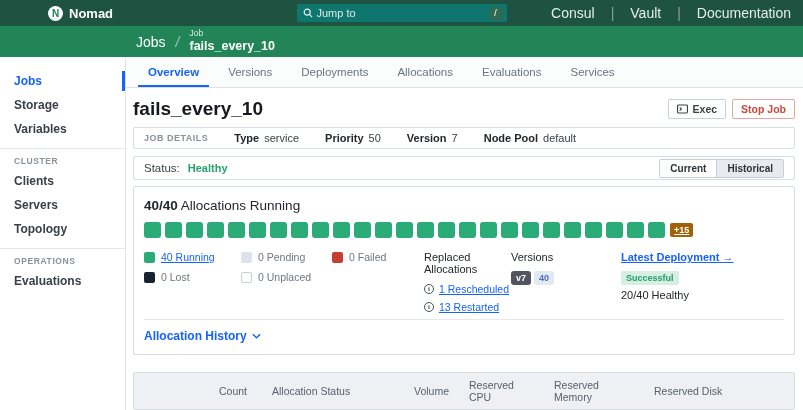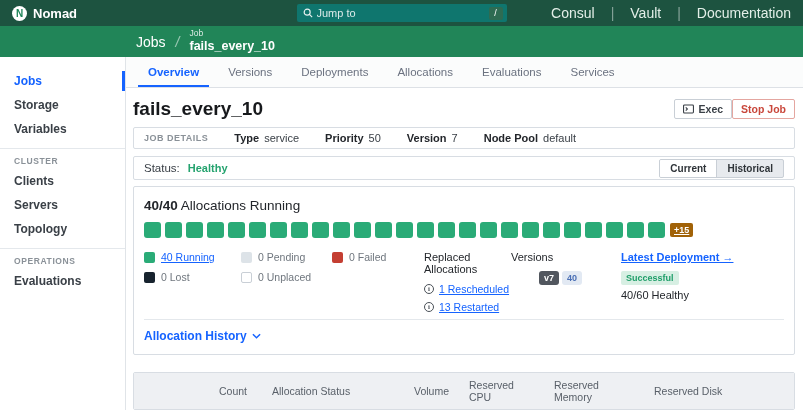--- a/index.html
+++ b/index.html
@@ -1,21 +1,21 @@
 <!DOCTYPE html>
 <html><head>
 <meta charset="utf-8">
 <style>
   * { box-sizing: border-box; margin: 0; padding: 0; }
   html,body { width: 803px; height: 410px; overflow: hidden; }
   body { font-family: "Liberation Sans", sans-serif; background: #fff; color: #23262b; }
 
   
   .topbar { height: 26px; background: #1d5340; display: flex; align-items: center; padding: 0 12px; position: relative; }
-  .brand { display: flex; align-items: center; gap: 6px; color: #fff; font-weight: bold; font-size: 13px; cursor: pointer; }
+  .brand { display: flex; align-items: center; gap: 6px; color: #fff; font-weight: bold; font-size: 13px; cursor: pointer; margin-left: 36px; }
   .logo { width: 15px; height: 15px; border-radius: 50%; background: #fff; color: #1d8558; font-size: 10px; font-weight: 800; display: flex; align-items: center; justify-content: center; }
   .logo::after { content: "N"; }
   .search { position: absolute; left: 50%; transform: translateX(-50%); width: 210px; height: 18px; background: #0f766e; border-radius: 2px; display: flex; align-items: center; padding: 0 4px 0 6px; gap: 4px; }
   .search svg { flex: none; }
   .search input { flex: 1; min-width: 0; background: transparent; border: 0; outline: none; color: #fff; font-size: 11px; font-family: "Liberation Sans", sans-serif; }
   .search input::placeholder { color: rgba(255,255,255,.85); }
   .kbd { background: #2e6b52; color: #fff; font-size: 9px; width: 14px; height: 13px; border-radius: 2px; text-align: center; line-height: 13px; flex: none; }
   .top-links { margin-left: auto; display: flex; align-items: center; gap: 16px; font-size: 14px; color: #e3efe8; text-align: center; }
   .top-links .sep { color: rgba(255,255,255,.45); }
   .top-links .tlink { cursor: pointer; }
@@ -40,21 +40,21 @@
   .main { flex: 1; padding: 0 8px 0 7px; min-width: 0; }
 
   
   .tabbar { display: flex; border-bottom: 1px solid #dde1e6; padding-left: 12px; background: #fbfcfc; margin: 0 -8px 0 -7px; }
   .tab { padding: 9px 10px 7px; font-size: 11.5px; color: #6b7280; border-bottom: 2px solid transparent; margin-right: 9px; cursor: pointer; }
   .tab.active { color: #1563ff; border-bottom-color: #1563ff; font-weight: bold; }
 
   
   .title-row { display: flex; align-items: center; justify-content: space-between; margin-top: 10px; }
   h1 { font-size: 19px; font-weight: bold; color: #17191c; }
-  .btns { display: flex; }
+  .btns { display: flex; gap: 6px; }
   .btn { display: flex; align-items: center; gap: 5px; border: 1px solid #c9cfd6; border-radius: 2px; background: #fff; font-size: 10.5px; font-weight: bold; color: #3a4047; padding: 3px 8px; cursor: pointer; font-family: "Liberation Sans", sans-serif; }
   .btn.stop { border-color: #e4a6a0; color: #c9473b; }
 
   
   .jobdetails { margin-top: 7px; border: 1px solid #d8dde3; border-radius: 2px; height: 22px; display: flex; align-items: center; padding: 0 10px; gap: 26px; }
   .jd-label { font-size: 9px; color: #8a9198; font-weight: bold; letter-spacing: .5px; }
   .jd-field { display: flex; gap: 5px; font-size: 11px; }
   .jd-key { font-weight: bold; color: #23262b; }
   .jd-val { color: #3a4047; }
 
@@ -83,21 +83,21 @@
   .sw.running { background: #2aab77; }
   .sw.pending { background: #dde3e8; }
   .sw.failed { background: #c43e32; }
   .sw.lost { background: #17232e; }
   .sw.unplaced { background: #fff; border: 1px solid #c9cfd6; }
   .leg-link { color: #1563ff; text-decoration: underline; cursor: pointer; }
   .lhead { font-size: 11px; color: #23262b; margin-bottom: 8px; }
   .rline { display: flex; align-items: center; gap: 5px; margin-bottom: 6px; font-size: 10.5px; }
   .info-icon { width: 10px; height: 10px; border: 1px solid #4a5158; border-radius: 50%; font-size: 7px; line-height: 8px; text-align: center; color: #4a5158; font-weight: bold; font-family: "Liberation Serif", serif; flex: none; }
   .info-icon::after { content: "i"; }
-  .vbadges { display: flex; gap: 3px; margin-left: 28px; }
+  .vbadges { display: flex; gap: 3px; }
   .vtag { background: #51565e; color: #fff; font-size: 9px; font-weight: bold; border-radius: 3px; padding: 2px 5px; }
   .vcount { background: #e2e9f3; color: #4a6fb5; font-size: 9px; font-weight: bold; border-radius: 3px; padding: 2px 5px; }
   .dep-link { display: inline-block; font-size: 11px; font-weight: bold; color: #1563ff; text-decoration: underline; margin-bottom: 8px; cursor: pointer; }
   .dep-badge { display: inline-block; background: #d7efe3; color: #1f9e69; font-size: 9px; font-weight: bold; border-radius: 2px; padding: 2px 5px; margin-bottom: 4px; }
   .dep-healthy { font-size: 11px; color: #23262b; }
   .alloc-divider { border-top: 1px solid #e4e8ec; }
   .history { padding: 9px 0 11px; font-size: 12px; font-weight: bold; color: #1563ff; display: inline-flex; align-items: center; gap: 5px; cursor: pointer; }
 
   
   .tgpanel { margin-top: 17px; border: 1px solid #d8dde3; border-radius: 2px; overflow: hidden; }
@@ -286,21 +286,21 @@
         <div class="lcol5">
           <div class="lhead">Versions</div>
           <div class="vbadges">
             <span class="vtag">v7</span>
             <span class="vcount">40</span>
           </div>
         </div>
         <div class="lcol6">
           <span class="dep-link">Latest Deployment →</span>
           <div><span class="dep-badge">Successful</span></div>
-          <div class="dep-healthy">40/60 Healthy</div>
+          <div class="dep-healthy">20/40 Healthy</div>
         </div>
       </div>
 
       <div class="alloc-divider"></div>
       <div class="history">
         <span>Allocation History</span>
         <svg width="9" height="6" viewBox="0 0 10 6">
             <path d="M1 1l4 4 4-4" fill="none" stroke="#1563ff" stroke-width="1.6"></path>
           </svg>
       </div>

